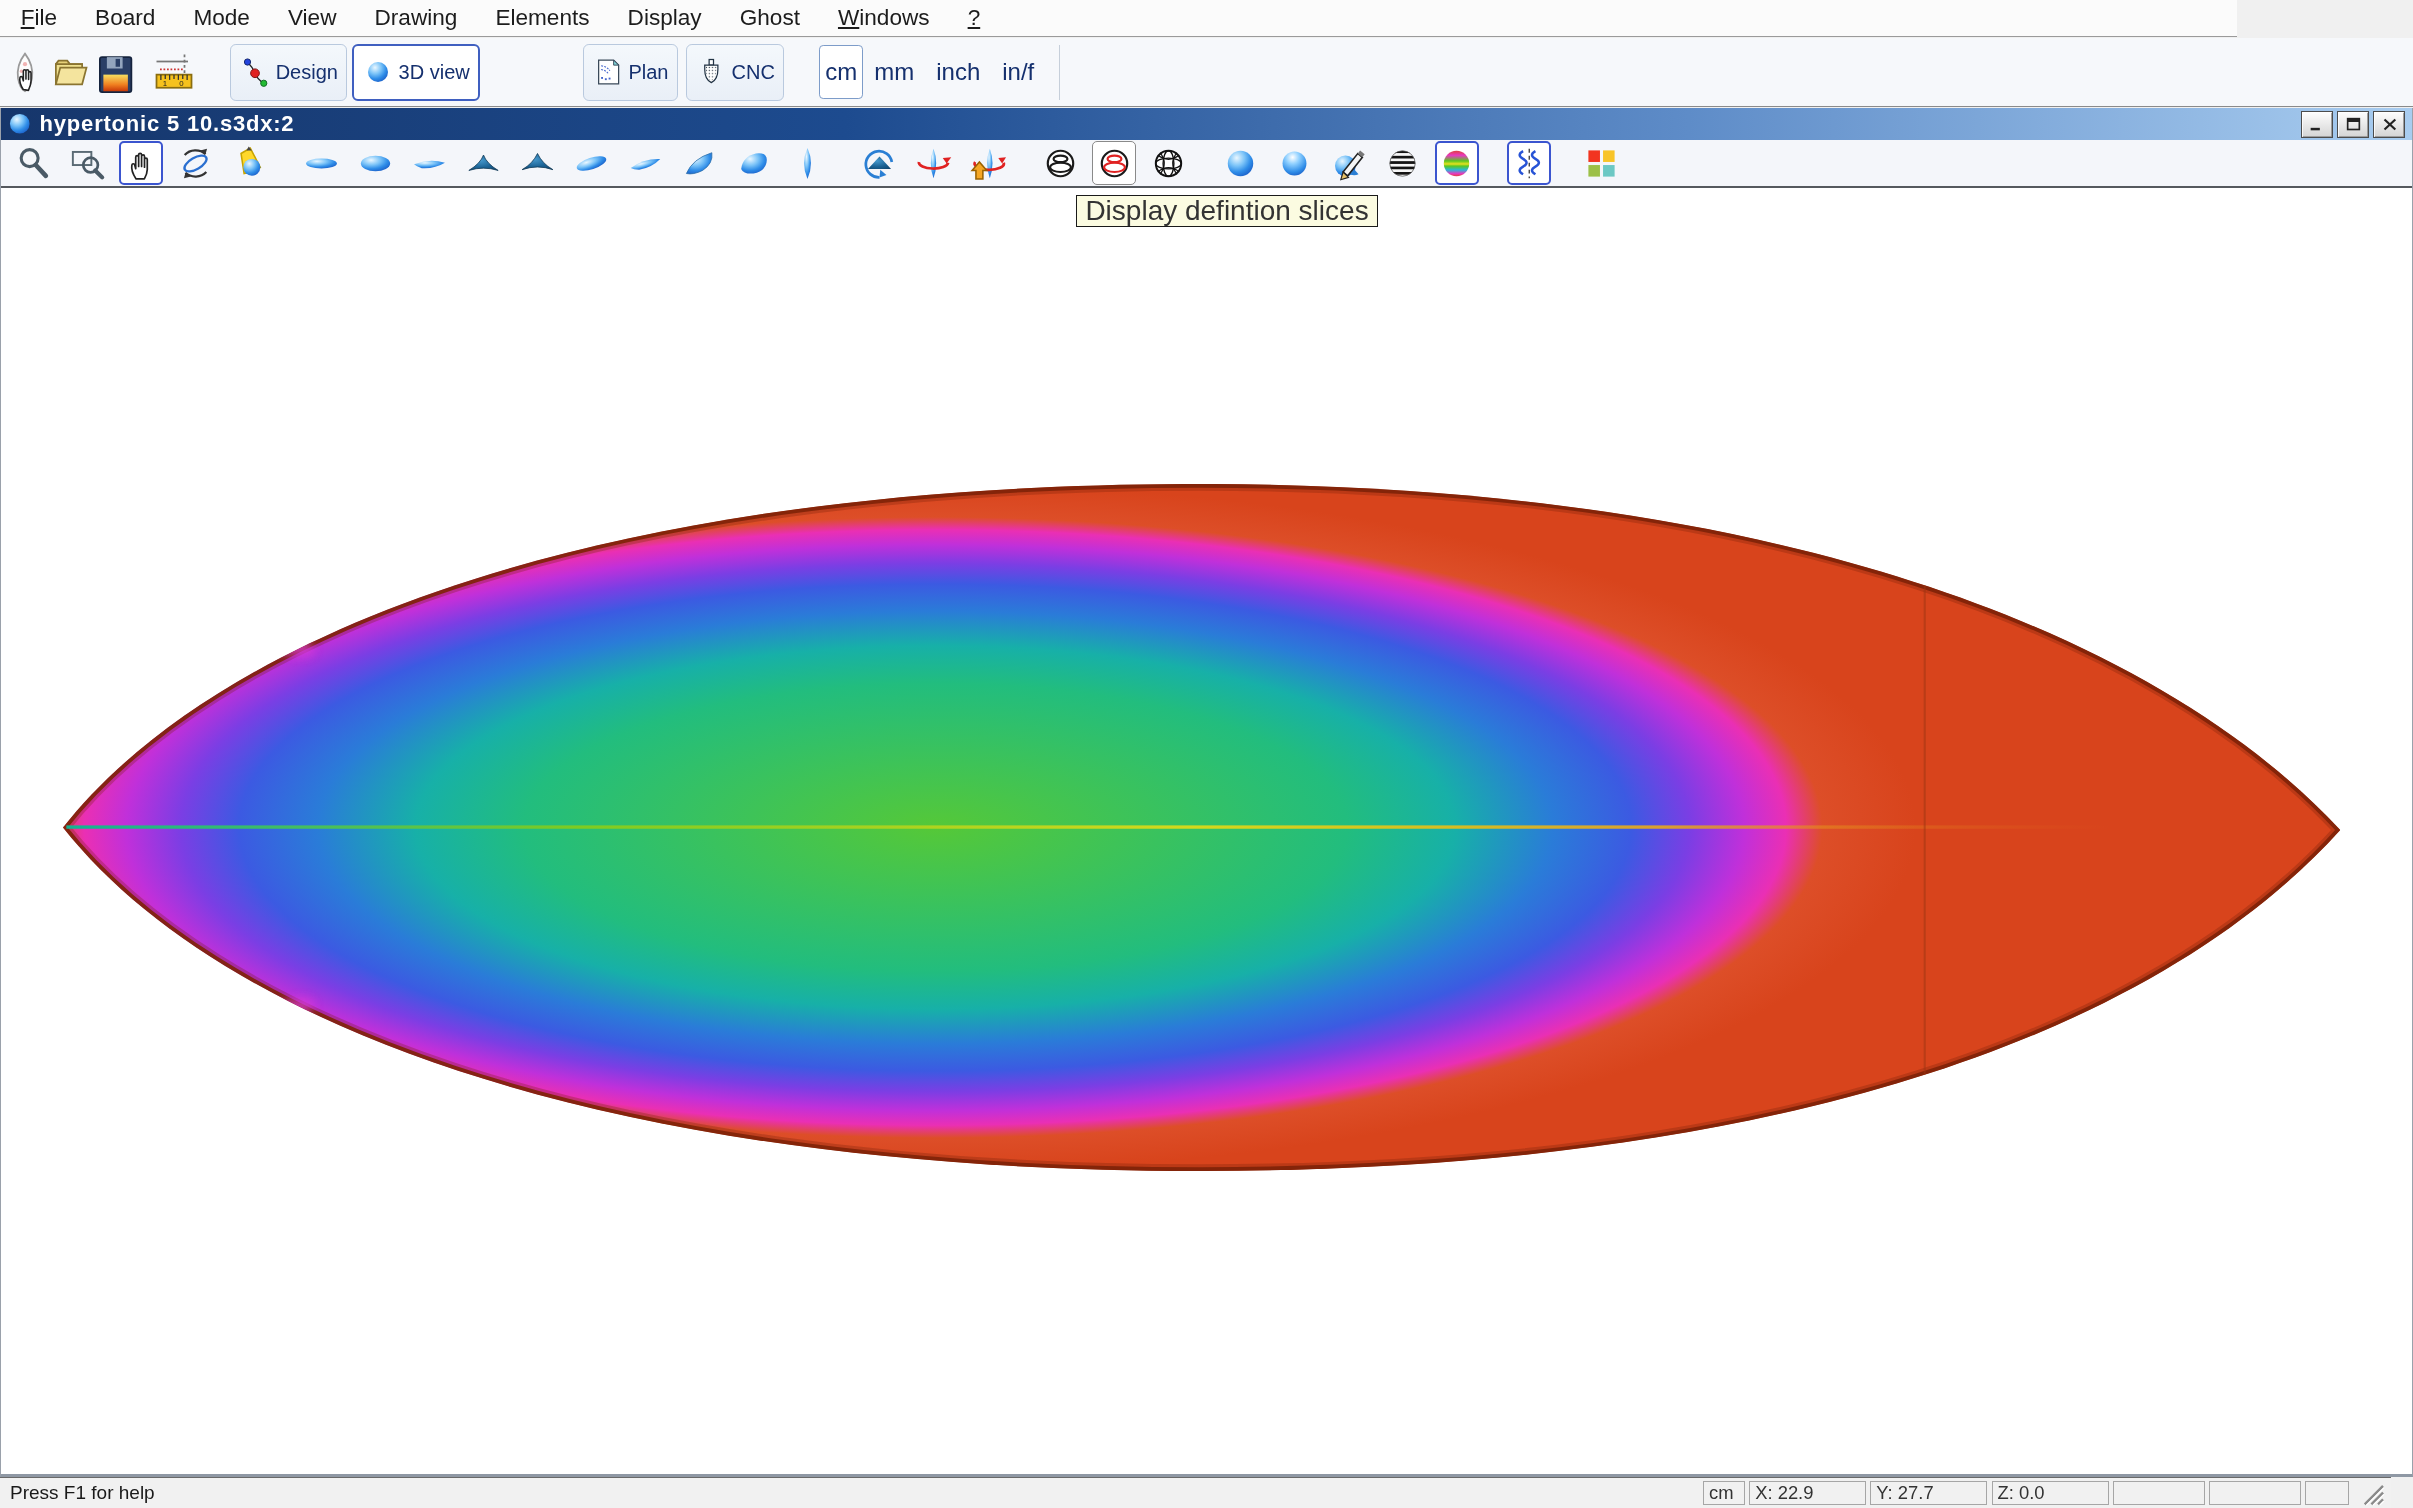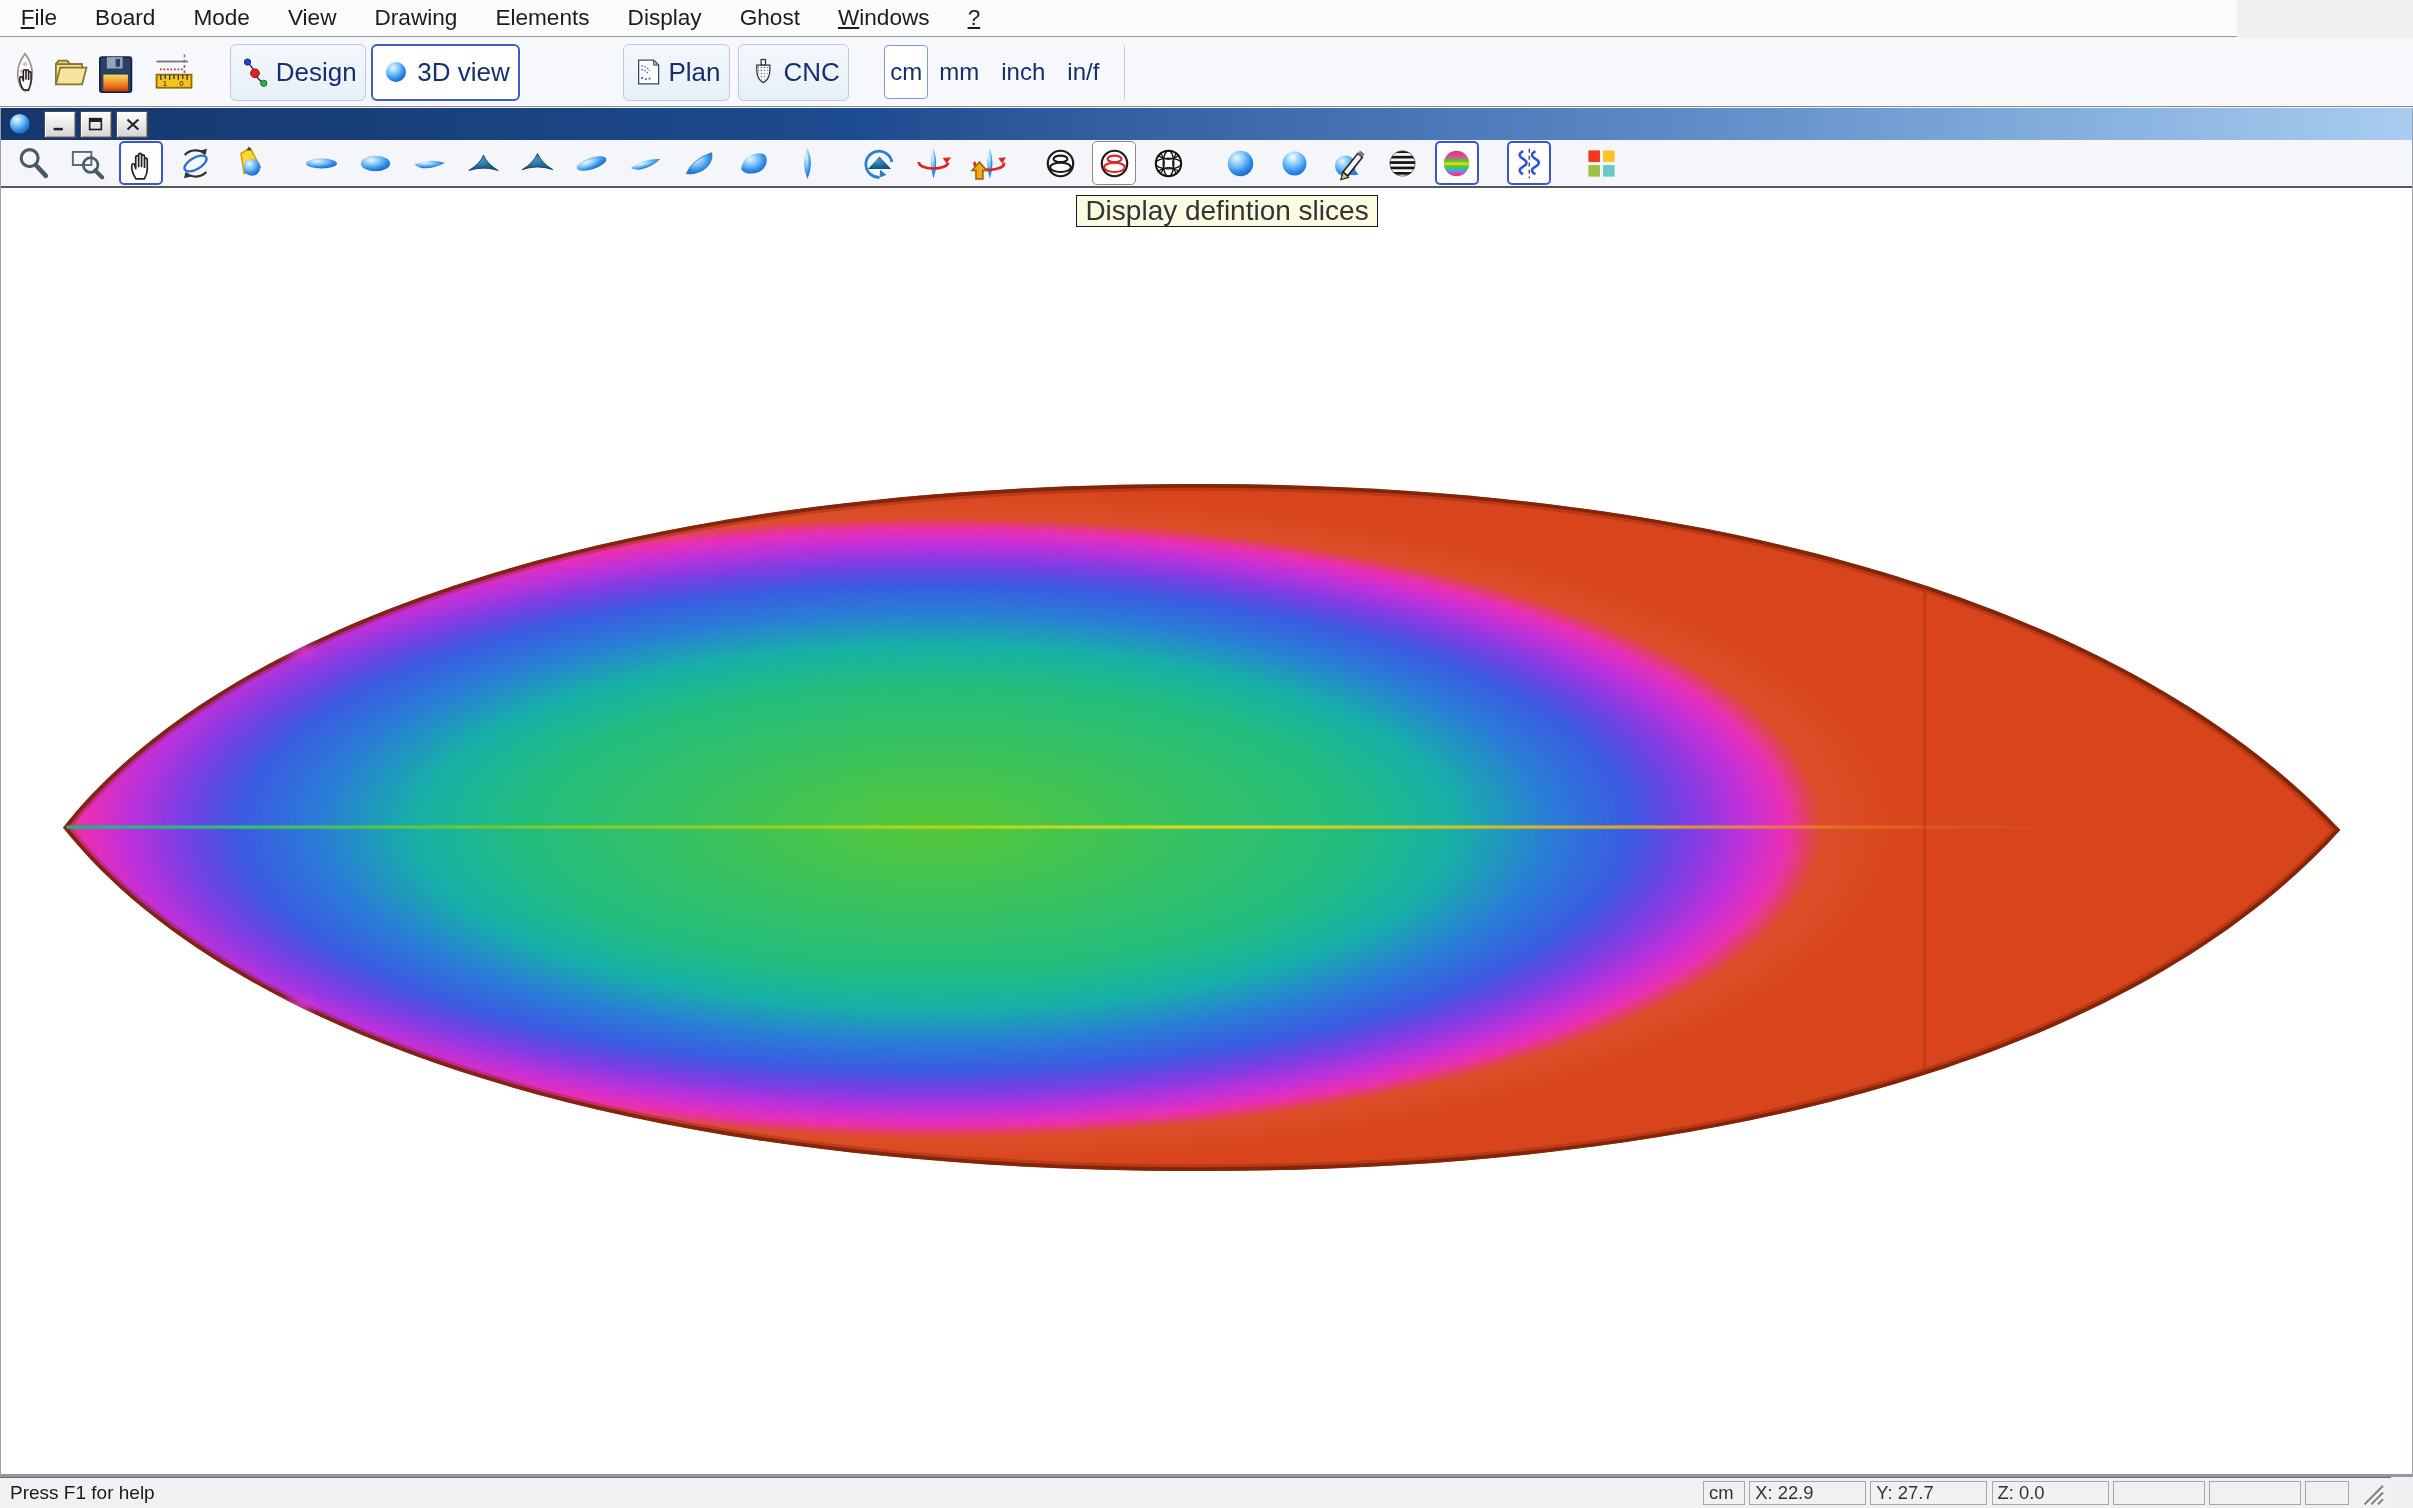--- a/index.html
+++ b/index.html
@@ -12,21 +12,21 @@
   .menu-item u{text-decoration:underline;}
   
   .toolbar-main{position:absolute;left:0;top:38px;width:2413px;height:69px;background:#f6f8fb;
                 border-bottom:1.7px solid #8a8a8a;display:flex;align-items:center;padding-left:3.4px;box-sizing:border-box;}
   .tool-ic{width:44px;height:44px;display:flex;align-items:center;justify-content:center;flex:0 0 auto;}
   .tool-ic svg{width:42px;height:42px;}
   .mode-btn{height:57px;display:flex;align-items:center;gap:5.9px;padding:0 8.4px;box-sizing:border-box;
             border:1.7px solid #b9c9de;border-radius:5.9px;background:linear-gradient(#f4f8fc,#e9eff7);flex:0 0 auto;}
   .mode-btn.selected{background:#fff;border:2.5px solid #3f5fc0;}
   .mode-btn svg{width:30px;height:30px;flex:0 0 auto;}
-  .mode-btn .lbl{font-size:26px;color:#15306e;white-space:nowrap;}
+  .mode-btn .lbl{font-size:20px;color:#15306e;white-space:nowrap;}
   .unit-btn{font-size:24px;color:#15306e;flex:0 0 auto;}
   .unit-btn.selected{width:42px;height:52px;background:#fff;border:1.7px solid #7d9cc9;border-radius:4.2px;
             display:flex;align-items:center;justify-content:center;}
   .unit-plain{padding:0 11px;}
   .vsep{width:1.7px;height:55px;background:#c6cfda;margin-left:13.4px;flex:0 0 auto;}
   
   .child{position:absolute;left:0;top:108px;width:2413px;height:1369px;box-sizing:border-box;
          border-left:1.7px solid #9aa1ab;border-right:1.7px solid #9aa1ab;border-bottom:3.4px solid #8f98a4;background:#fff;}
   .titlebar{height:32px;background:linear-gradient(90deg,#16366b 0%,#1d4b8f 35%,#5e8cc8 70%,#a9cdf0 100%);
             display:flex;align-items:center;padding:0 6.7px;box-sizing:border-box;}
@@ -208,20 +208,21 @@
       <span class="unit-btn unit-plain">inch</span>
       <span class="unit-btn unit-plain">in/f</span>
       <span class="vsep"></span>
     </div>
 
   <div class="child">
     <div class="titlebar">
       <svg class="tsphere" viewBox="0 0 48 48">
         <circle cx="24" cy="24" r="20" fill="url(#gsph)"></circle>
       </svg>
+      <span class="title-text">hypertonic 5 10.s3dx:2</span>
       <span id="winControls" style="display:flex">
           <span class="winbtn">
             <svg viewBox="0 0 18 18">
               <rect x="2" y="13" width="11" height="3" fill="#222"></rect>
             </svg>
           </span>
           <span class="winbtn">
             <svg viewBox="0 0 18 18">
               <rect x="2" y="2" width="14" height="13" fill="none" stroke="#222" stroke-width="2"></rect>
               <rect x="2" y="2" width="14" height="4" fill="#222"></rect>

